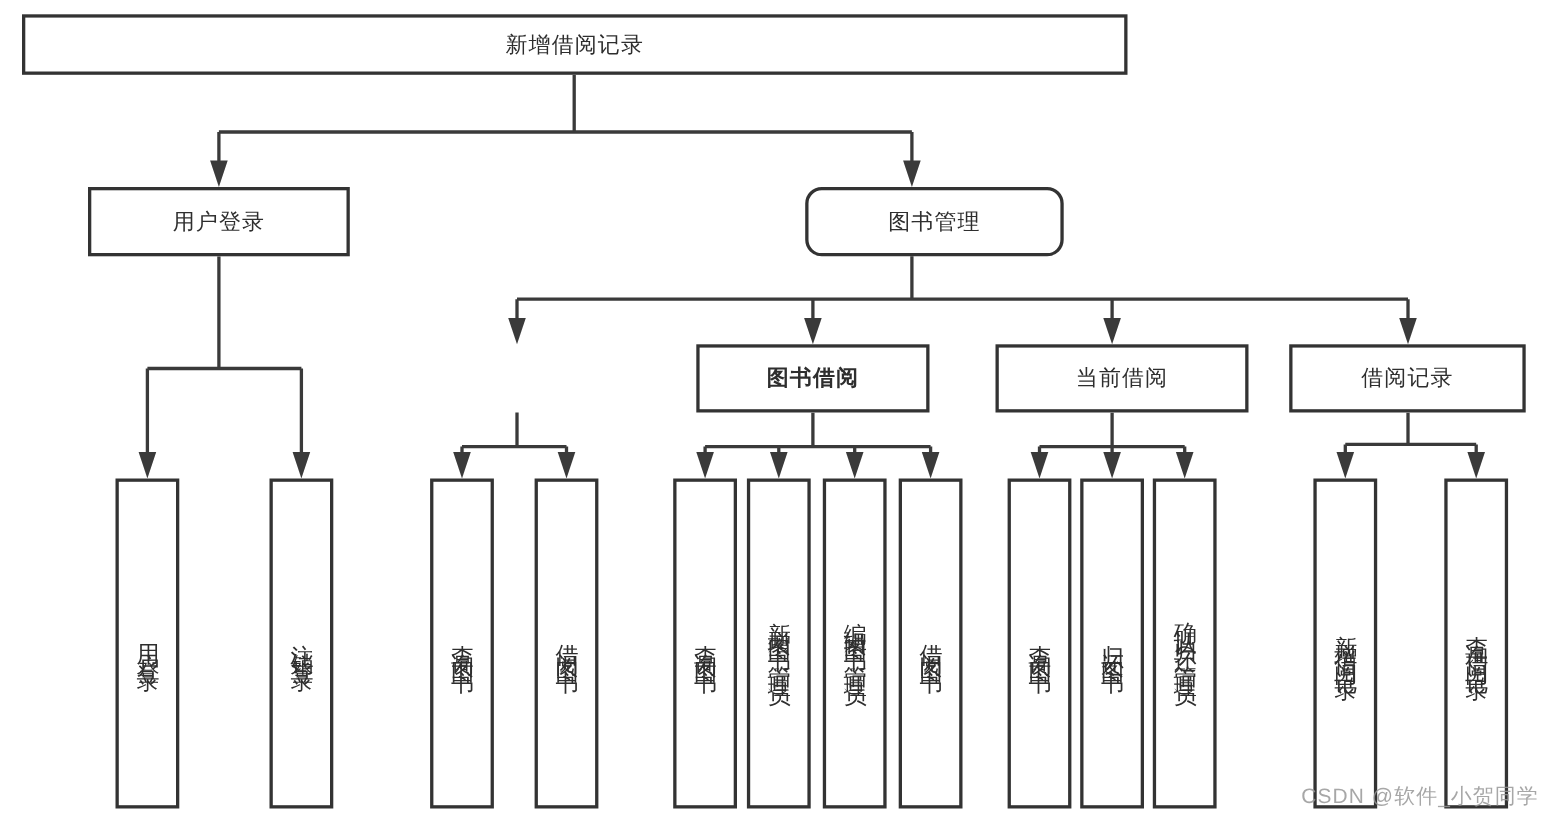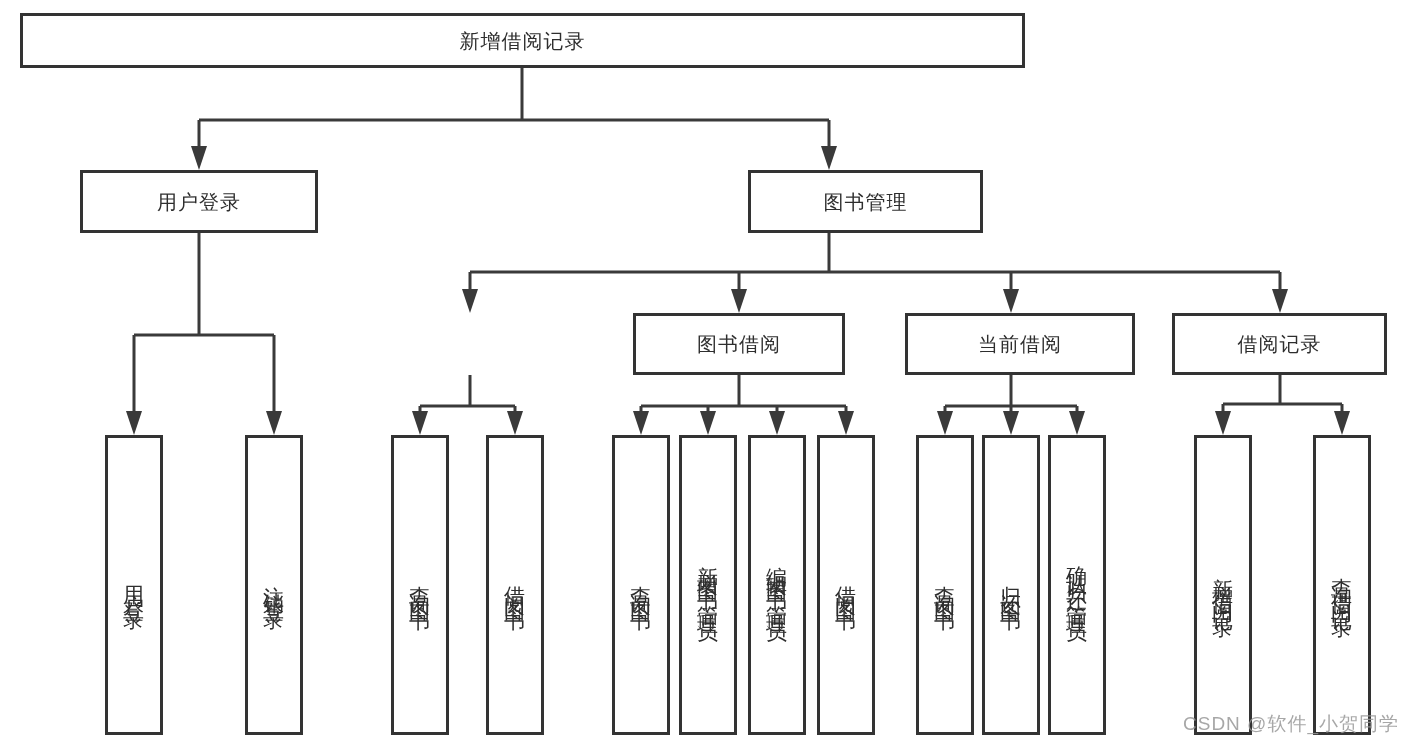--- a/index.html
+++ b/index.html
@@ -92,23 +92,23 @@
       <polygon points="1003,411 1019,411 1011,435"></polygon>
       <polygon points="1069,411 1085,411 1077,435"></polygon>
       <polygon points="1215,411 1231,411 1223,435"></polygon>
       <polygon points="1334,411 1350,411 1342,435"></polygon>
     </g>
   </svg>
 
   <div class="node hbox" style="left:20px; top:13px; width:1005px; height:55px;">新增借阅记录</div>
 
   <div class="node hbox" style="left:80px; top:170px; width:238px; height:63px;">用户登录</div>
-  <div class="node hbox" style="left:748px; top:170px; width:235px; height:63px;">图书管理</div>
+  <div class="node hbox" style="left:732px; top:170px; width:235px; height:63px;border-radius:15px;">图书管理</div>
 
-  <div class="node hbox" style="left:633px; top:313px; width:212px; height:62px;">图书借阅</div>
+  <div class="node hbox" style="left:633px; top:313px; width:212px; height:62px;font-weight:bold;">图书借阅</div>
   <div class="node hbox" style="left:905px; top:313px; width:230px; height:62px;">当前借阅</div>
   <div class="node hbox" style="left:1172px; top:313px; width:215px; height:62px;">借阅记录</div>
 
   <div class="node vbox" style="left:105px; top:435px; width:58px; height:300px;">用户登录</div>
   <div class="node vbox" style="left:245px; top:435px; width:58px; height:300px;">注销登录</div>
 
   <div class="node vbox" style="left:391px; top:435px; width:58px; height:300px;">查询图书</div>
   <div class="node vbox" style="left:486px; top:435px; width:58px; height:300px;">借阅图书</div>
 
   <div class="node vbox" style="left:612px; top:435px; width:58px; height:300px;">查询图书</div>

